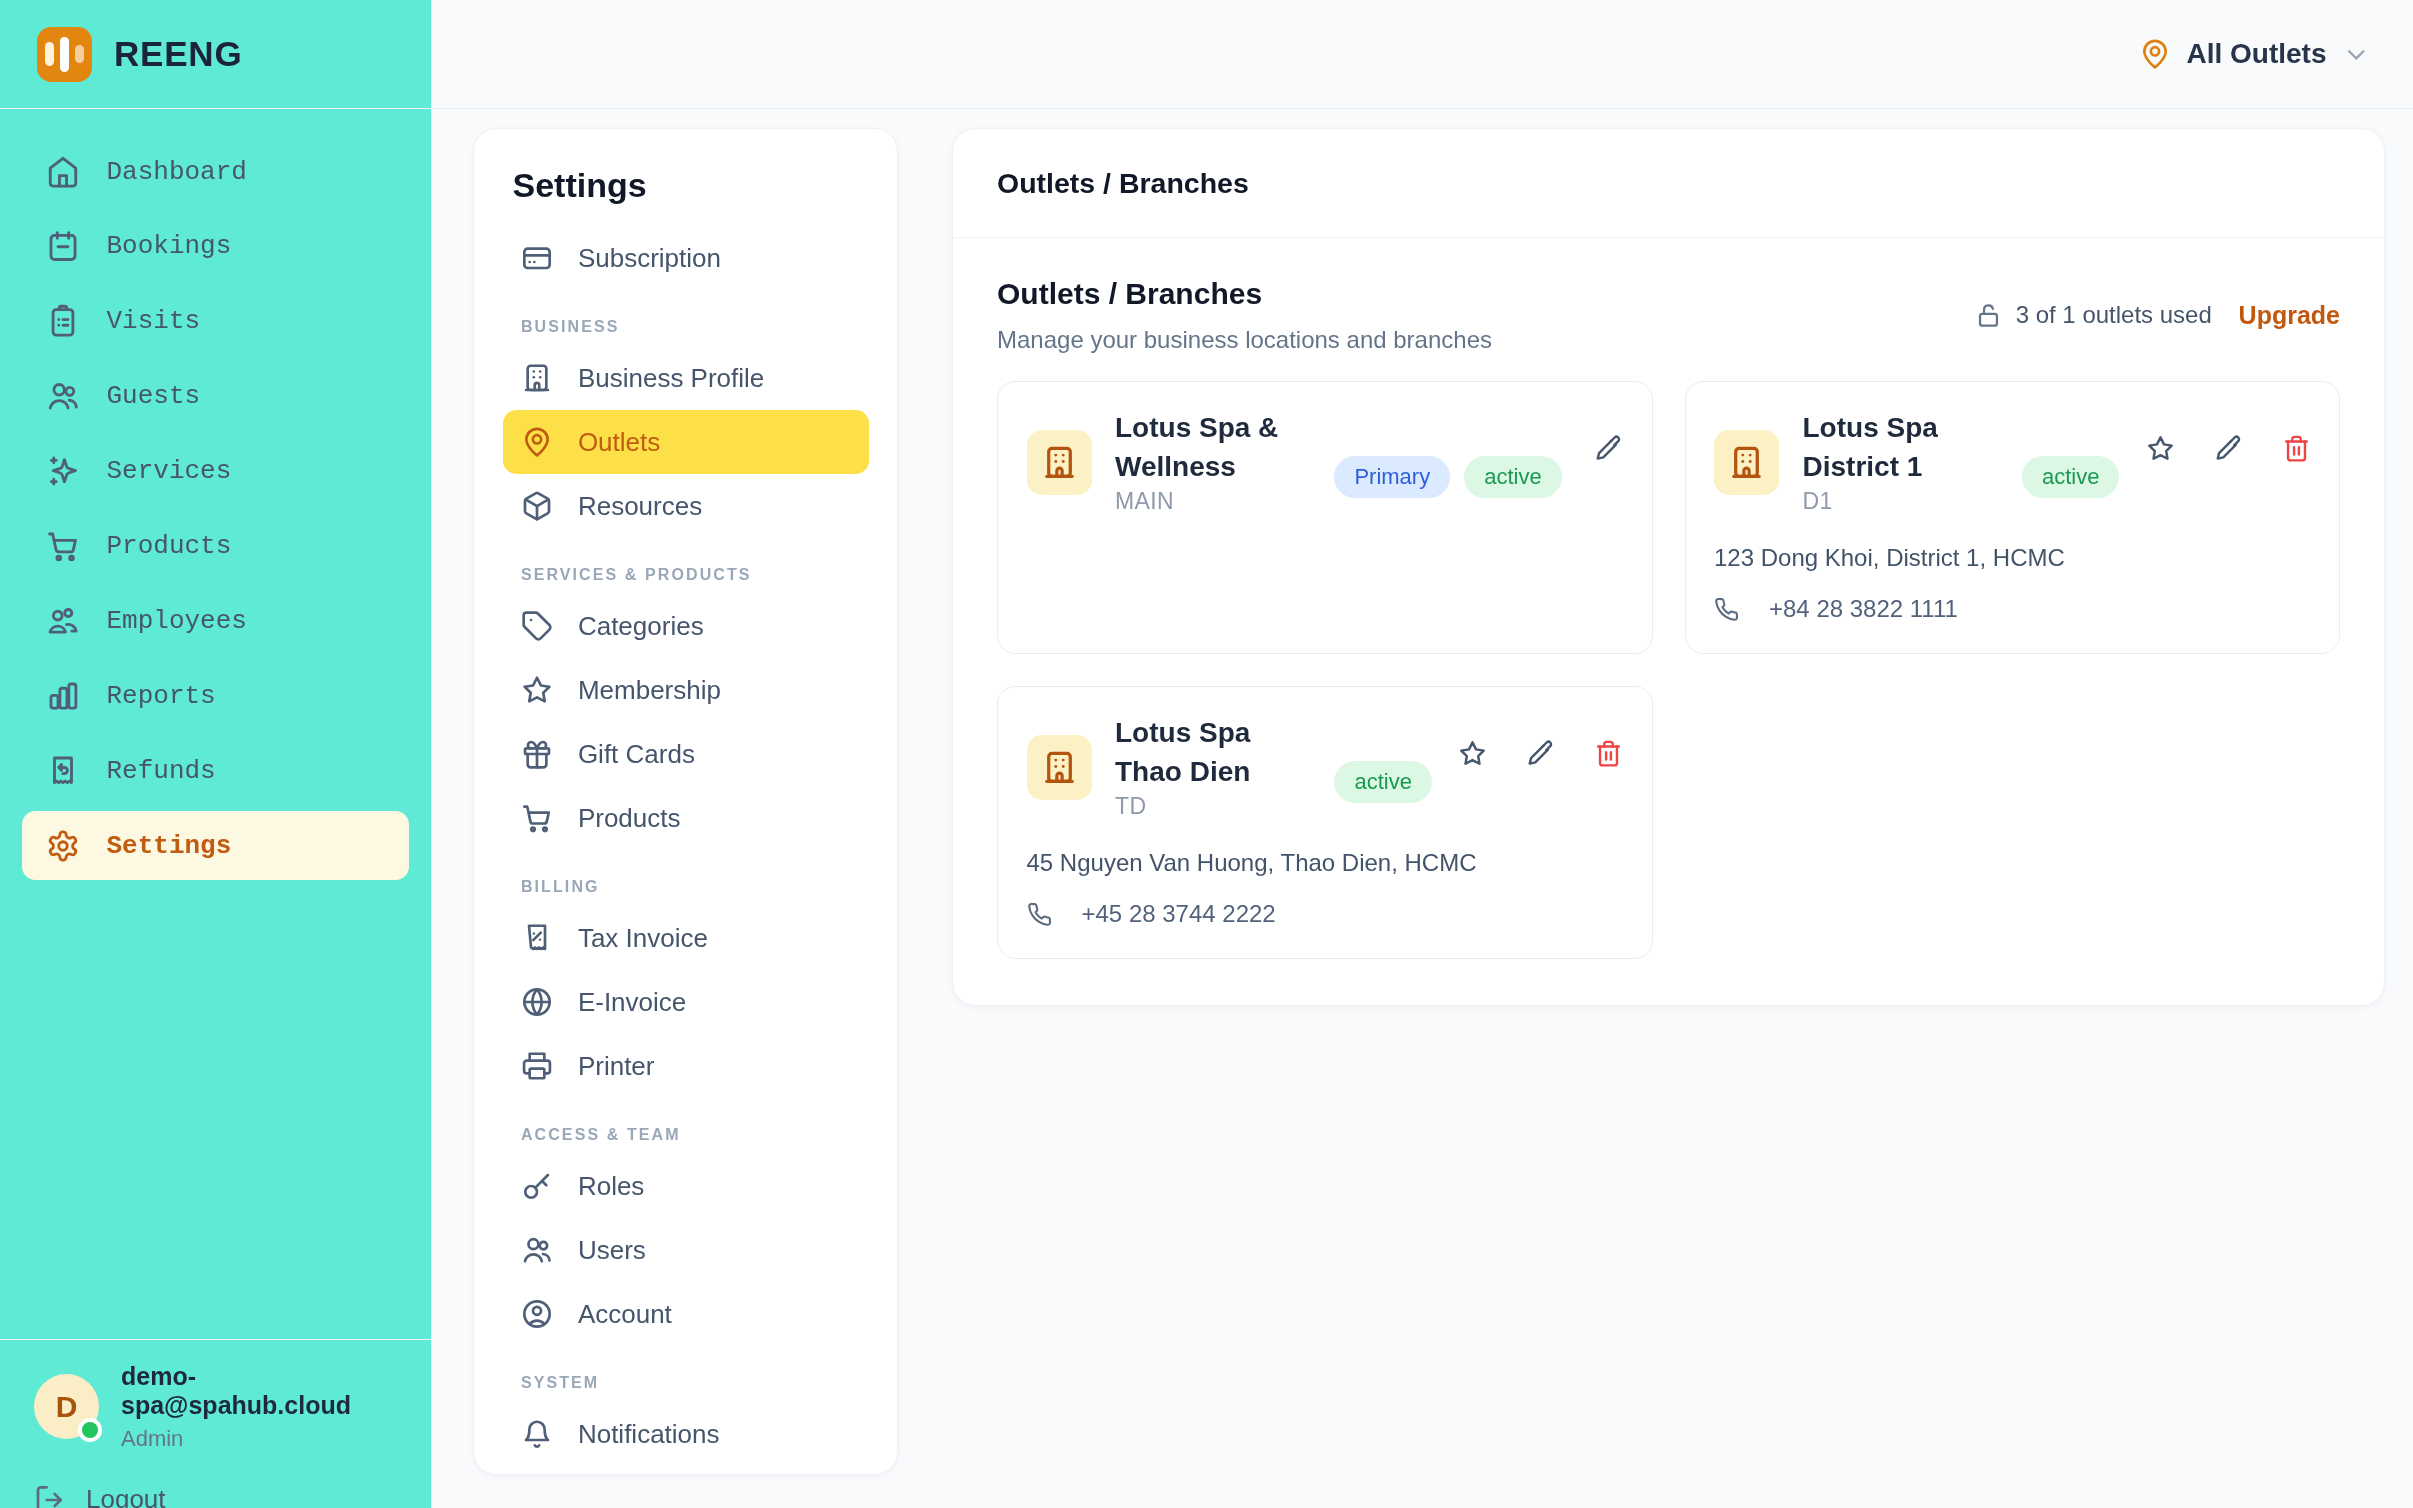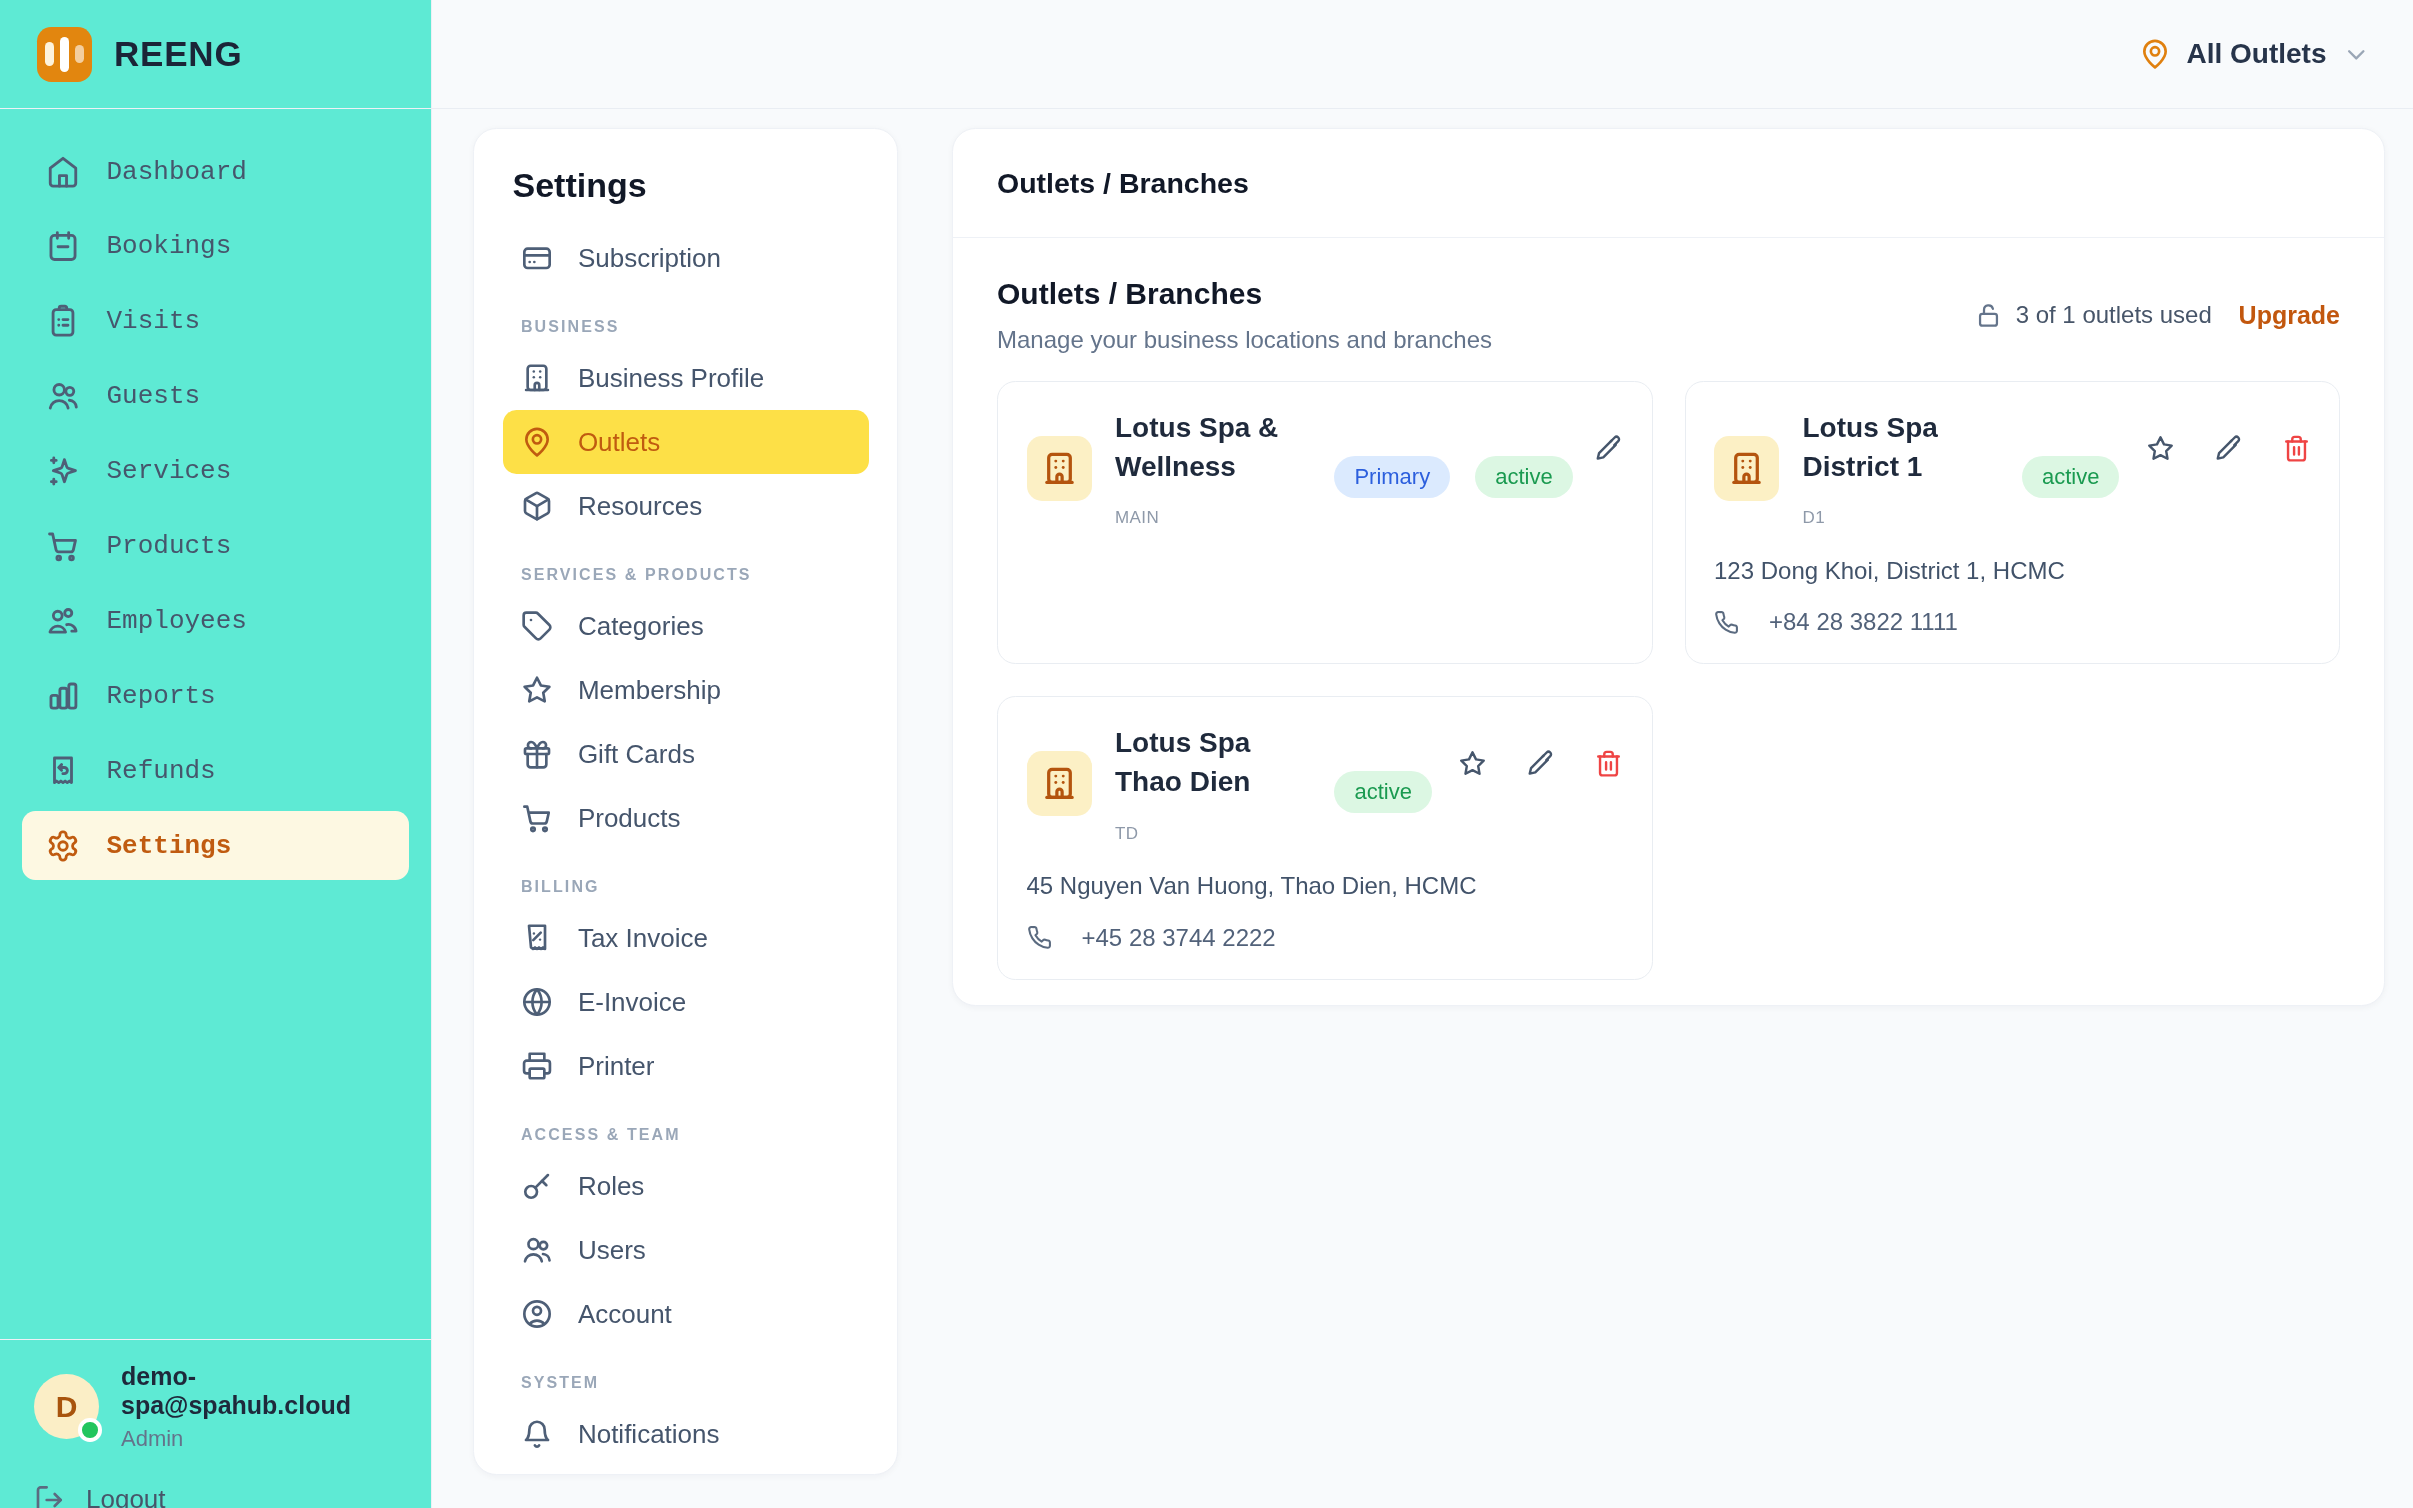--- a/index.html
+++ b/index.html
@@ -115,22 +115,22 @@
     padding: 27px 28.5px; min-height: 273px; display: flex; flex-direction: column;
   }
   .oc-top { display: flex; align-items: center; }
   .oc-tile {
     width: 65px; height: 65px; border-radius: 15px; background: #fcf0c5; color: #b4540e;
     display: flex; align-items: center; justify-content: center; flex: 0 0 auto;
   }
   .oc-tile svg { width: 37px; height: 37px; }
   .oc-nameblock { margin-left: 23.5px; max-width: 201px; }
   .oc-name { font-size: 28px; font-weight: 600; color: #1f2a3c; line-height: 1.38; }
-  .oc-code { font-size: 17px; color: #8e99a9; margin-top: 22px; letter-spacing: 0.4px; }
-  .oc-badges { display: flex; gap: 25px; margin-left: 18.4px; align-self: flex-start; margin-top: 47px; }
+  .oc-code { font-size: 23px; color: #8e99a9; margin-top: 2px; letter-spacing: 0.4px; }
+  .oc-badges { display: flex; gap: 14px; margin-left: 18.4px; align-self: flex-start; margin-top: 47px; }
   .badge { font-size: 22px; line-height: 1; padding: 10px 20px; border-radius: 837px; white-space: nowrap; }
   .badge.primary { background: #dbeafe; color: #2c5fdd; }
   .badge.active { background: #dcf7e3; color: #1a9a50; }
   .oc-actions { margin-left: auto; display: flex; align-items: center; gap: 39px; align-self: flex-start; margin-top: 25px; }
   .oc-actions svg { width: 29px; height: 29px; color: #46566c; cursor: pointer; }
   .oc-actions svg.danger { color: #ef4444; }
   .oc-address { margin-top: 28.5px; font-size: 24px; color: #42536a; }
   .oc-phone { margin-top: 23.5px; display: flex; align-items: center; gap: 30px; font-size: 24px; color: #52627a; }
   .oc-phone svg { width: 25px; height: 25px; color: #5b6b80; }
 </style>

